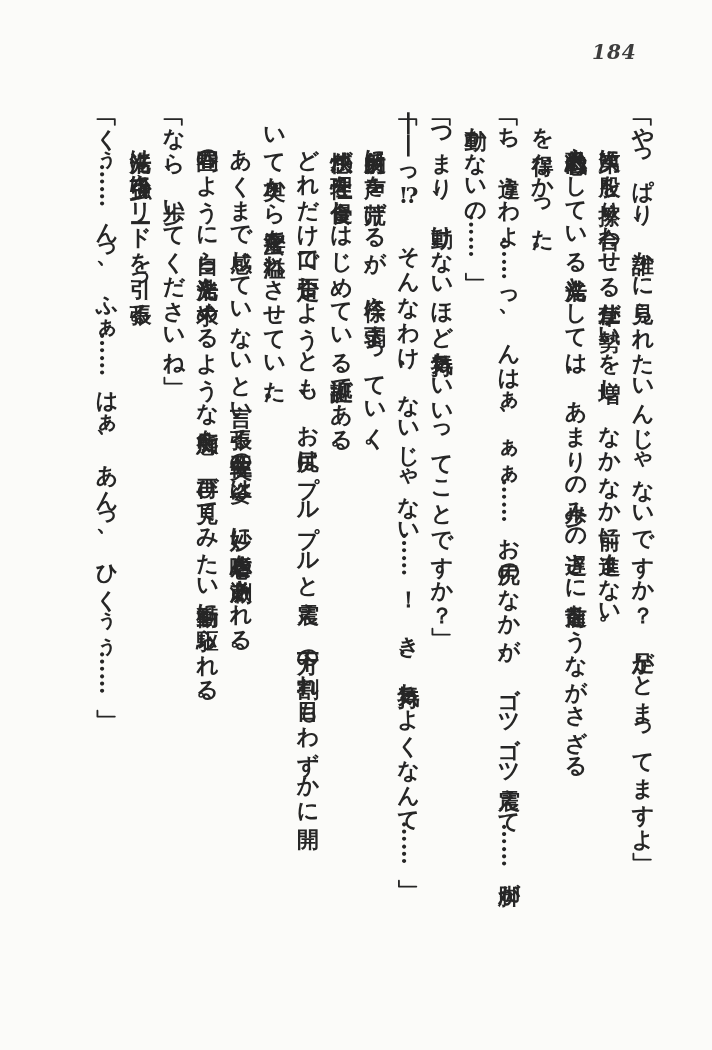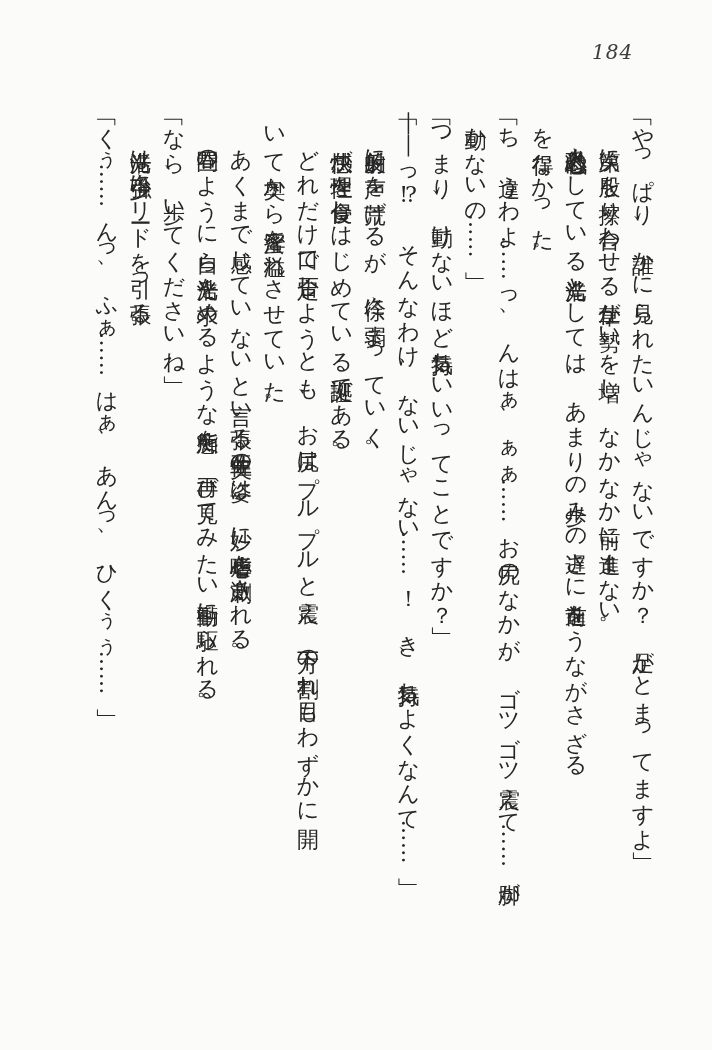--- a/index.html
+++ b/index.html
@@ -10,20 +10,21 @@
     width: 712px;
     height: 1050px;
     position: relative;
     background: #fbfbf9;
     overflow: hidden;
     font-family: "DejaVu Serif", "Liberation Serif", serif;
   }
   .page {
     position: absolute;
     inset: 0;
+    font-weight: bold;
   }
   .page-number {
     position: absolute;
     top: 40px;
     left: 592px;
     font-style: italic;
     font-size: 20px;
     letter-spacing: 1px;
     color: #3d3d3d;
   }

